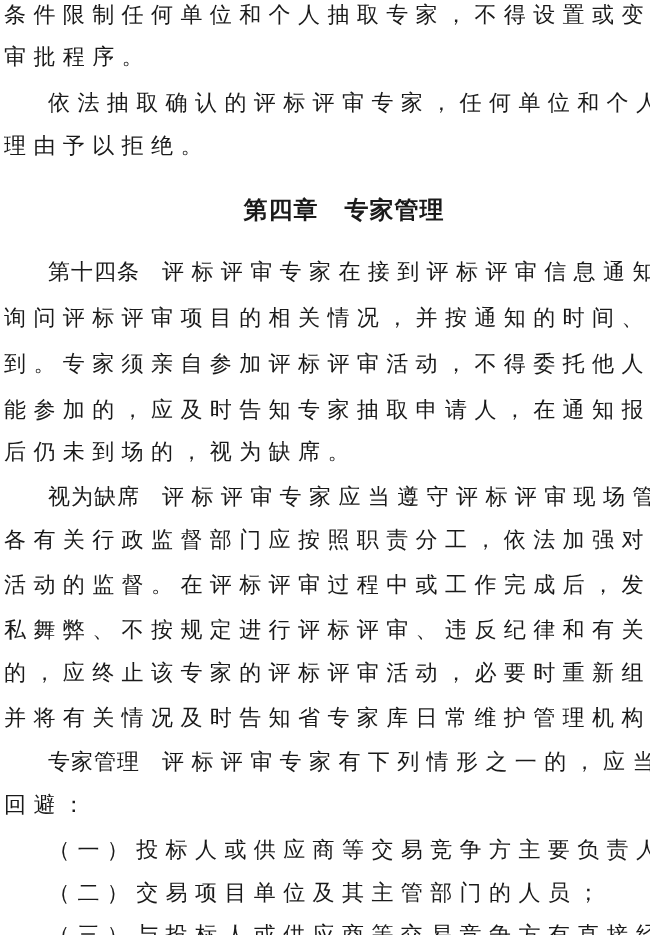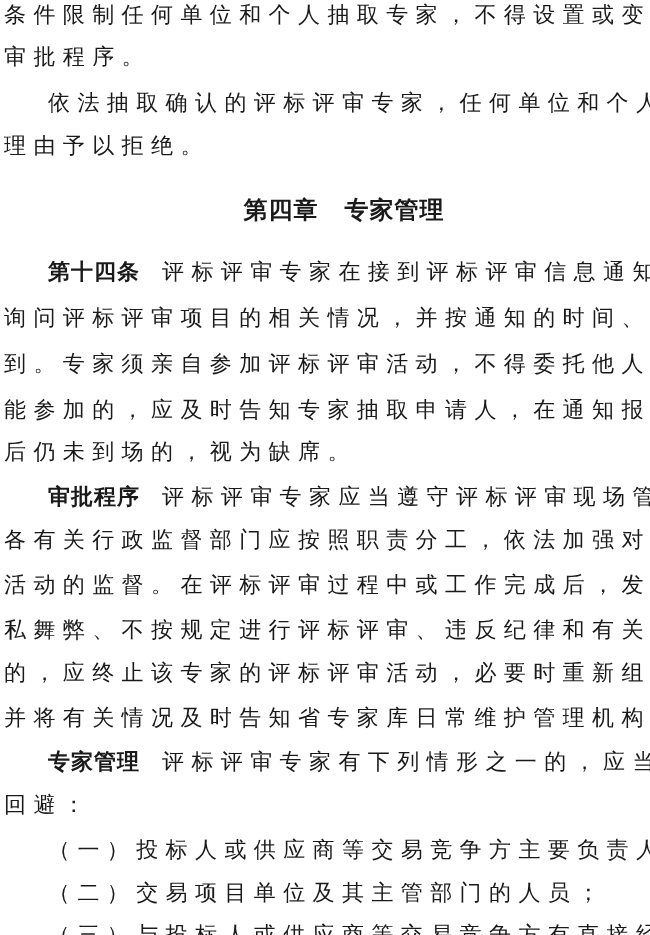--- a/index.html
+++ b/index.html
@@ -38,21 +38,21 @@
     text-align: center;
     font-size: 24px;
     line-height: 30px;
     font-weight: bold;
     letter-spacing: 1px;
     font-family: "DejaVu Sans", "Liberation Sans", sans-serif;
     padding-left: 19px;
   }
   .heading .gap { display: inline-block; width: 26px; }
   .art {
-    font-weight: bold;
+    font-weight: normal;
     font-family: "DejaVu Sans", "Liberation Sans", sans-serif;
     letter-spacing: 1px;
     margin-right: 22px;
   }
 </style>
 </head>
 <body>
 
 <div class="page">
 
@@ -68,21 +68,21 @@
 
   <div class="line indent" style="top:257px;">
     <span class="art">第十四条</span><span>评标评审专家在接到评标评审信息通知后，不得</span>
   </div>
   <div class="line" style="top:303px;">询问评标评审项目的相关情况，并按通知的时间、地点准时报</div>
   <div class="line" style="top:349px;">到。专家须亲自参加评标评审活动，不得委托他人代替。因故不</div>
   <div class="line" style="top:395px;">能参加的，应及时告知专家抽取申请人，在通知报到时间一小时</div>
   <div class="line" style="top:437px;">后仍未到场的，视为缺席。</div>
 
   <div class="line indent" style="top:482px;">
-    <span class="art">审批程序</span><span>评标评审专家应当遵守评标评审现场管理规定。</span>
+    <span class="art">视为缺席</span><span>评标评审专家应当遵守评标评审现场管理规定。</span>
   </div>
   <div class="line" style="top:525px;">各有关行政监督部门应按照职责分工，依法加强对专家评标评审</div>
   <div class="line" style="top:570px;">活动的监督。在评标评审过程中或工作完成后，发现专家存在徇</div>
   <div class="line" style="top:615px;">私舞弊、不按规定进行评标评审、违反纪律和有关规定等行为</div>
   <div class="line" style="top:658px;">的，应终止该专家的评标评审活动，必要时重新组织评标评审，</div>
   <div class="line" style="top:703px;">并将有关情况及时告知省专家库日常维护管理机构。</div>
 
   <div class="line indent" style="top:747px;">
     <span class="art">专家管理</span><span>评标评审专家有下列情形之一的，应当主动提出</span>
   </div>

